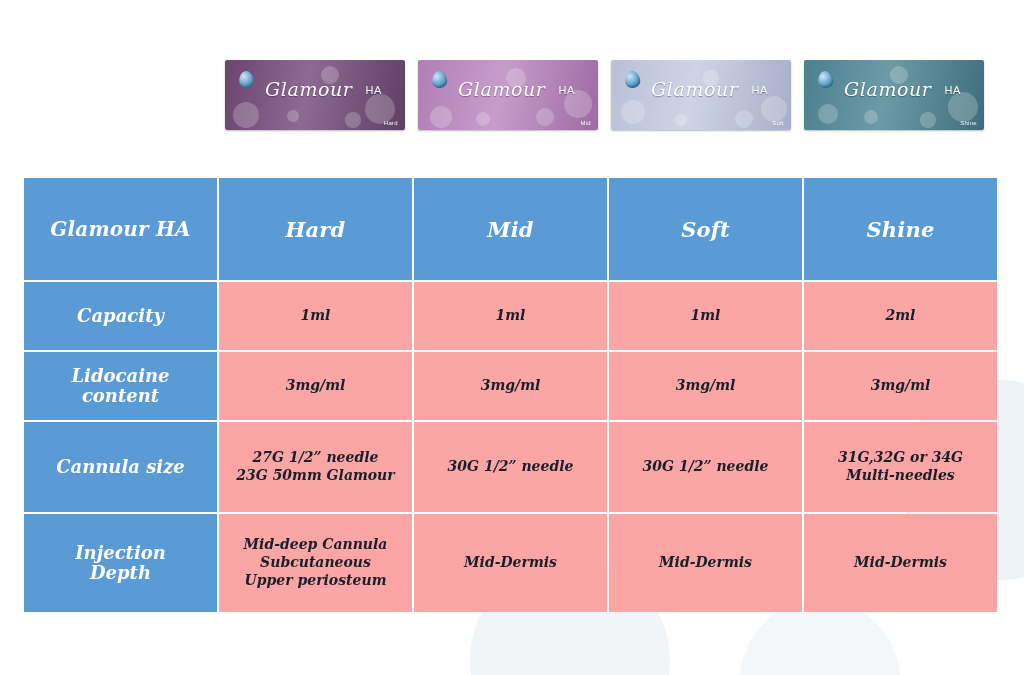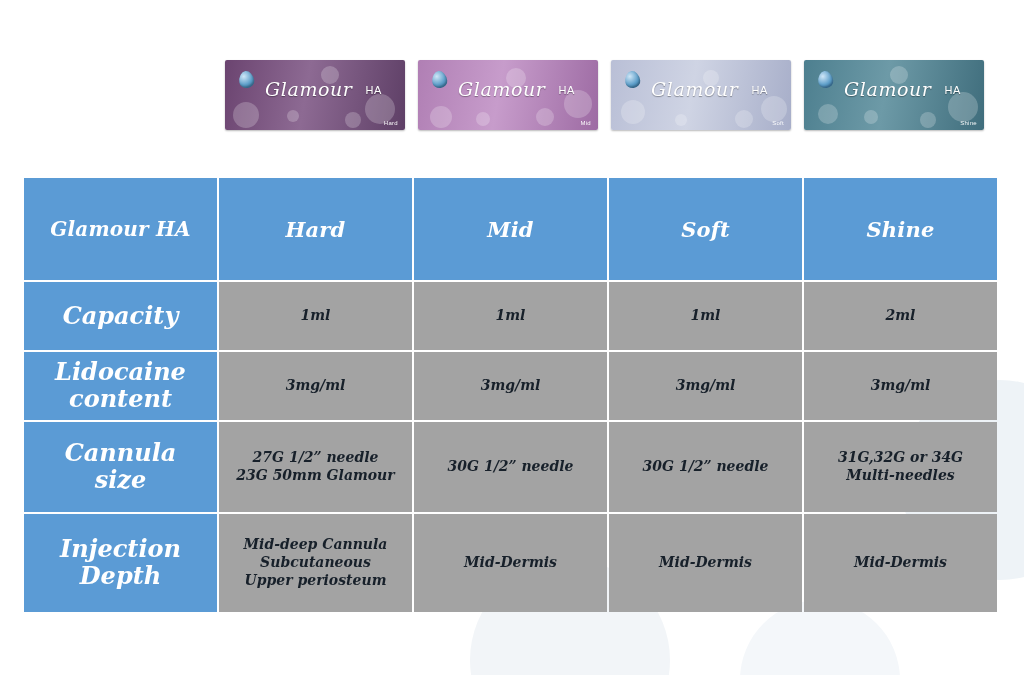--- a/index.html
+++ b/index.html
@@ -131,27 +131,27 @@
     height: 94px;
     padding: 4px 6px;
     letter-spacing: .2px;
   }
   thead th.corner { font-size: 20px; }
 
   
   td.rowlabel {
     background: #5b9bd5;
     color: #ffffff;
-    font-size: 24px;
+    font-size: 18px;
     padding: 6px 20px;
     line-height: 1.12;
   }
   
   td.val {
-    background: #a3a3a3;
+    background: #fca5a5;
     color: #17202a;
     font-size: 14px;
     padding: 6px 6px;
     line-height: 1.28;
   }
   tr.r-capacity td.val,
   tr.r-ha td.val,
   tr.r-lido td.val { height: 56px; }
   tr.r-capacity td.rowlabel,
   tr.r-ha td.rowlabel,

